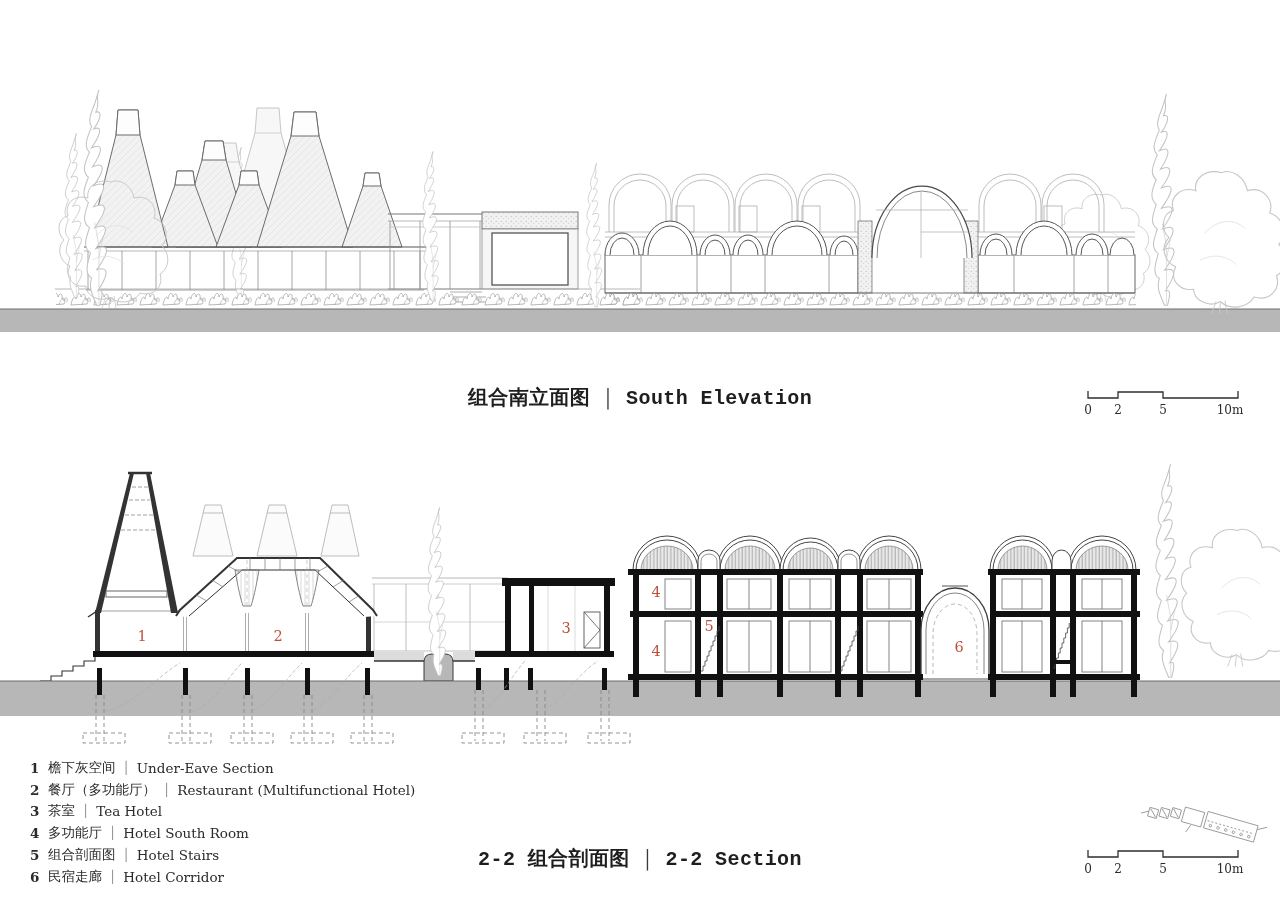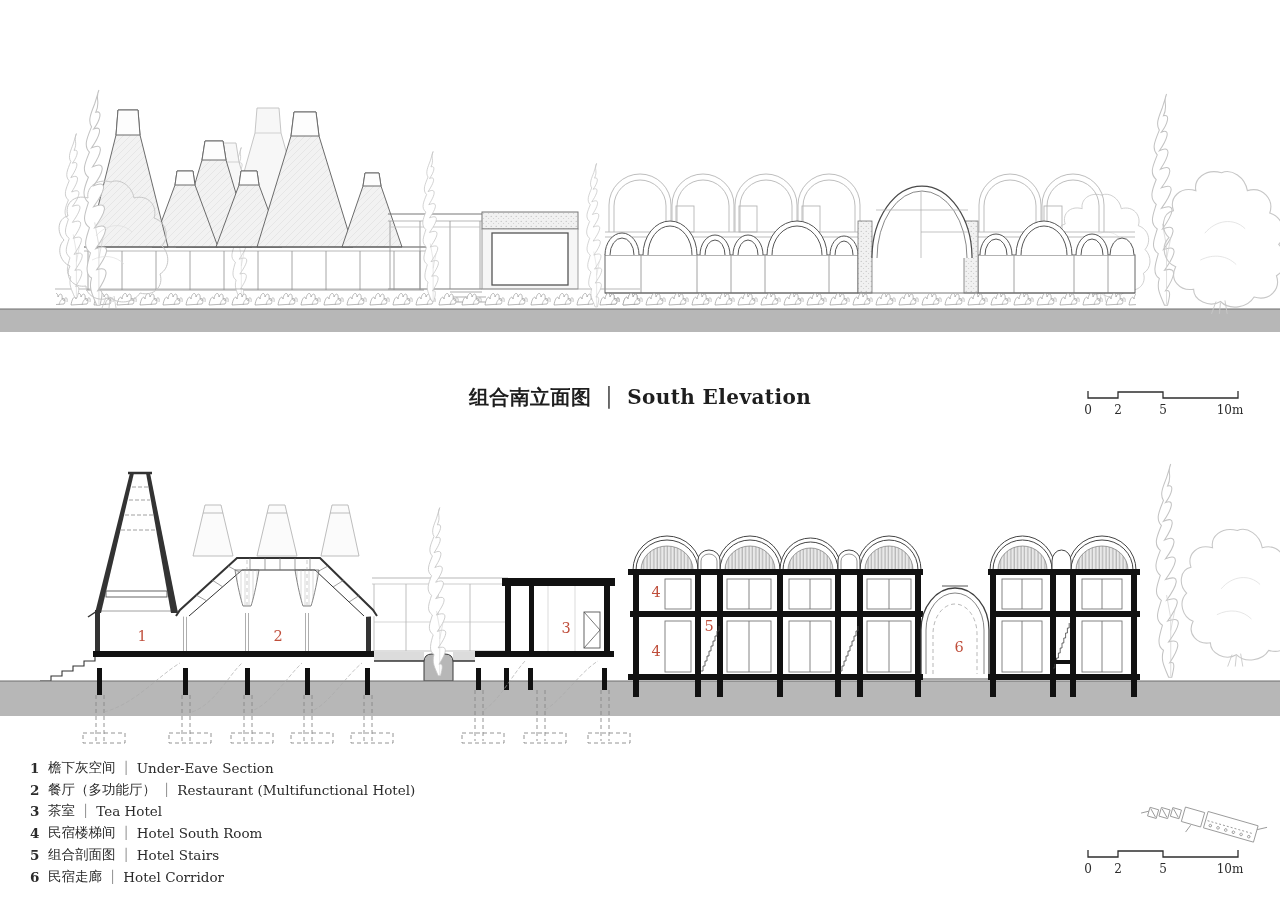--- a/index.html
+++ b/index.html
@@ -1,20 +1,20 @@
 <!DOCTYPE html>
 <html><head>
 <meta charset="utf-8">
 <style>
   html,body{margin:0;padding:0;background:#e8e8e8;}
   .sheet{position:relative;width:1280px;height:904px;background:#ffffff;overflow:hidden;
          font-family:"DejaVu Serif","Liberation Serif",serif;}
   svg.art{position:absolute;left:0;top:0;}
   .title{position:absolute;width:100%;text-align:center;color:#1e1e1e;
-         font-weight:700;font-size:20px;letter-spacing:.4px;}
+         font-weight:700;font-size:20px;letter-spacing:.4px;font-family:Liberation Mono, monospace;}
   .title .tdiv{font-weight:400;color:#3a3a3a;padding:0 12px;font-size:19px;}
   .title1{top:384px;}
   .title2{top:845px;}
   .legend{position:absolute;left:30px;top:757px;color:#2b2b2b;font-size:13.5px;}
   .lrow{height:21.8px;display:flex;align-items:center;white-space:nowrap;}
   .lnum{font-weight:700;width:18px;}
   .ldiv{color:#8a8a8a;padding:0 7px;font-size:12px;}
   text{font-family:"DejaVu Serif","Liberation Serif",serif;}
 </style>
 </head>
@@ -516,20 +516,23 @@
     <circle cx="87" cy="19" r="1.3"></circle>
         <circle cx="95" cy="19" r="1.3"></circle>
         <circle cx="103" cy="19" r="1.3"></circle>
     <path d="M-7 26 l7 -4 M109 10 l9 -5 M44 24 l-3 8"></path>
   </g>
 </svg>
 
   <div class="title title1">
     <span>组合南立面图</span><span class="tdiv">│</span><span>South Elevation</span>
   </div>
+  <div class="title title2">
+    <span>2-2 组合剖面图</span><span class="tdiv">│</span><span>2-2 Section</span>
+  </div>
 
   <div class="legend">
     <div class="lrow">
       <span class="lnum">1</span>
       <span class="lzh">檐下灰空间</span>
       <span class="ldiv">│</span>
       <span class="len">Under-Eave Section</span>
     </div>
     <div class="lrow">
       <span class="lnum">2</span>
@@ -538,21 +541,21 @@
       <span class="len">Restaurant (Multifunctional Hotel)</span>
     </div>
     <div class="lrow">
       <span class="lnum">3</span>
       <span class="lzh">茶室</span>
       <span class="ldiv">│</span>
       <span class="len">Tea Hotel</span>
     </div>
     <div class="lrow">
       <span class="lnum">4</span>
-      <span class="lzh">民宿楼梯间</span>
+      <span class="lzh">多功能厅</span>
       <span class="ldiv">│</span>
       <span class="len">Hotel South Room</span>
     </div>
     <div class="lrow">
       <span class="lnum">5</span>
       <span class="lzh">组合剖面图</span>
       <span class="ldiv">│</span>
       <span class="len">Hotel Stairs</span>
     </div>
     <div class="lrow">

